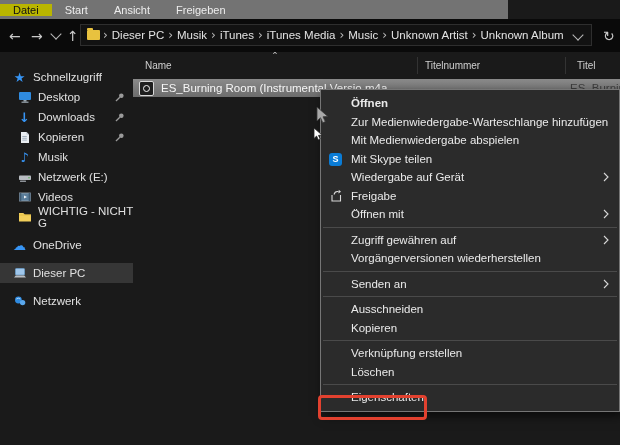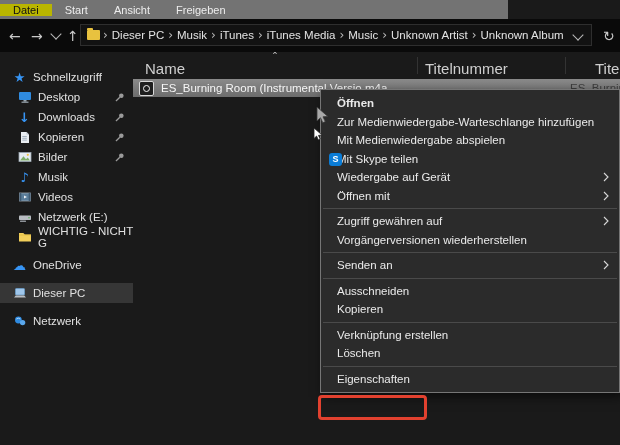--- a/index.html
+++ b/index.html
@@ -28,31 +28,31 @@
   .side-item{height:20px;display:flex;align-items:center;padding-left:12px;position:relative;color:#e0e0e0;cursor:default;}
   .side-item.child{padding-left:17px;}
   .side-item.first{margin-top:15px;}
   .side-item.section{margin-top:8px;}
   .side-item.selected{background:#363636;}
   .sic{width:15px;height:15px;margin-right:6px;display:flex;align-items:center;justify-content:center;flex:none;font-size:13px;line-height:13px;font-family:"DejaVu Sans",sans-serif;}
   .sic.blue{color:#3795f5;}
   .pin{position:absolute;right:8px;top:5px;}
   
   .listhead{position:absolute;left:133px;top:52px;right:0;height:27px;color:#cfcfcf;}
-  .colname{position:absolute;top:8px;font-size:15px;}
+  .colname{position:absolute;top:8px;font-size:10px;}
   .coldiv{position:absolute;top:5px;width:1px;height:17px;background:#333;}
   .sortcaret{position:absolute;left:140px;top:-1px;color:#bdbdbd;font-size:12px;}
   .filerow{position:absolute;left:133px;top:79px;right:0;height:18px;background:linear-gradient(#8a8a8a,#6c6c6c);display:flex;align-items:center;}
   .media-ico{width:13px;height:13px;margin:0 7px 0 6px;background:#1e1e1e;border-radius:2px;border:1px solid #d8d8d8;position:relative;flex:none;}
   .media-ico:after{content:"";position:absolute;left:3px;top:3px;width:5px;height:5px;border:1.5px solid #f4f4f4;border-radius:50%;}
   .filerow .fname{color:#f6f6f6;white-space:nowrap;text-align:right;}
   .filerow .ftitel{position:absolute;left:437px;color:#3d3d3d;white-space:nowrap;}
   
   .cmenu{position:absolute;left:320px;top:89px;width:298px;background:#2b2b2b;border:1px solid #767676;box-shadow:3px 4px 10px rgba(0,0,0,.6);padding:4px 0;box-sizing:content-box;}
-  .mi{height:18.5px;display:flex;align-items:center;padding-left:16px;position:relative;color:#eaeaea;font-size:11.5px;white-space:nowrap;cursor:default;}
+  .mi{height:18.5px;display:flex;align-items:center;padding-left:30px;position:relative;color:#eaeaea;font-size:11.5px;white-space:nowrap;cursor:default;}
   .mi.bold{font-weight:bold;}
   .micon{position:absolute;left:7px;top:2px;width:15px;height:15px;display:flex;align-items:center;justify-content:center;}
   .subchev{position:absolute;right:10px;top:4px;}
   .msep{height:1px;background:#4a4a4a;margin:3px 2px;}
   
   .annot{position:absolute;left:318px;top:395px;width:103px;height:19px;border:3px solid #e2412f;border-radius:4px;pointer-events:none;}
   .cursor{position:absolute;}
   .skype-badge{width:13px;height:13px;border-radius:3px;background:#0a7cd6;color:#fff;font-size:9px;font-weight:bold;display:flex;align-items:center;justify-content:center;}
 </style>
 </head>
@@ -129,57 +129,43 @@
           <path d="M4.3 5.5 h4.5 M4.3 7.3 h4.5 M4.3 9.1 h4.5" stroke="#8fa0b0" stroke-width="0.8"></path>
         </svg>
       </span>
     <span>Kopieren</span>
     <svg class="pin" width="10" height="10" viewBox="0 0 10 10">
         <circle cx="6.3" cy="3.7" r="2.3" fill="#9a9a9a"></circle>
         <path d="M1 9 L4.8 5.2" stroke="#9a9a9a" stroke-width="1.3"></path>
       </svg>
   </div>
   <div class="side-item child">
-    <span class="sic">
-        <svg width="14" height="14" viewBox="0 0 14 14">
-          <rect x="1" y="2.5" width="12" height="9" fill="#e6ecf2" stroke="#9aa6b0" stroke-width="0.8"></rect>
-          <path d="M2 10.5 L5.5 6.2 L8 9.2 L9.7 7.5 L12 10.5z" fill="#7fae67"></path>
-          <circle cx="9.8" cy="4.8" r="1.1" fill="#f0c040"></circle>
-        </svg>
-      </span>
-    <span>Bilder</span>
-    <svg class="pin" width="10" height="10" viewBox="0 0 10 10">
-        <circle cx="6.3" cy="3.7" r="2.3" fill="#9a9a9a"></circle>
-        <path d="M1 9 L4.8 5.2" stroke="#9a9a9a" stroke-width="1.3"></path>
-      </svg>
-  </div>
-  <div class="side-item child">
     <span class="sic blue">♪</span>
     <span>Musik</span>
+  </div>
+  <div class="side-item child">
+    <span class="sic">
+        <svg width="14" height="14" viewBox="0 0 14 14">
+          <rect x="1" y="5.5" width="12" height="4.5" rx="0.8" fill="#b9bdc2"></rect>
+          <circle cx="11" cy="7.7" r="0.8" fill="#58b058"></circle>
+          <rect x="2" y="10.5" width="6" height="1.6" rx="0.5" fill="#8d9298"></rect>
+        </svg>
+      </span>
+    <span>Netzwerk (E:)</span>
   </div>
   <div class="side-item child">
     <span class="sic">
         <svg width="14" height="14" viewBox="0 0 14 14">
           <rect x="1.5" y="3" width="11" height="8" fill="#5a7d9a" stroke="#9aa6b0" stroke-width="0.8"></rect>
           <rect x="1.5" y="3" width="1.8" height="8" fill="#3e5a72"></rect>
           <rect x="10.7" y="3" width="1.8" height="8" fill="#3e5a72"></rect>
           <path d="M6 5.4 L9 7 L6 8.6z" fill="#eef2f6"></path>
         </svg>
       </span>
     <span>Videos</span>
-  </div>
-  <div class="side-item child">
-    <span class="sic">
-        <svg width="14" height="14" viewBox="0 0 14 14">
-          <rect x="1" y="5.5" width="12" height="4.5" rx="0.8" fill="#b9bdc2"></rect>
-          <circle cx="11" cy="7.7" r="0.8" fill="#58b058"></circle>
-          <rect x="2" y="10.5" width="6" height="1.6" rx="0.5" fill="#8d9298"></rect>
-        </svg>
-      </span>
-    <span>Netzwerk (E:)</span>
   </div>
   <div class="side-item child">
     <span class="sic">
         <svg width="14" height="14" viewBox="0 0 14 14">
           <path d="M1 3 h4.3 L6.8 4.5 H13 V11.5 H1z" fill="#f2cf5b"></path>
           <path d="M1 5 H13" stroke="#e0ba3e" stroke-width="0.7"></path>
         </svg>
       </span>
     <span>WICHTIG - NICHT G</span>
   </div>
@@ -207,21 +193,21 @@
     <span>Netzwerk</span>
   </div>
 </div>
 
 <div class="listhead">
   <span class="sortcaret">ˆ</span>
   <span class="colname" style="left:12px;">Name</span>
   <div class="coldiv" style="left:284px;"></div>
   <span class="colname" style="left:292px;">Titelnummer</span>
   <div class="coldiv" style="left:432px;"></div>
-  <span class="colname" style="left:462px;">Titel</span>
+  <span class="colname" style="left:444px;">Titel</span>
 </div>
 
 <div class="filerow">
   <span class="media-ico"></span>
   <span class="fname">ES_Burning Room (Instrumental Versio.m4a</span>
   <span class="ftitel">ES_Burning</span>
 </div>
 
 <div class="cmenu">
   <div class="mi bold">
@@ -237,20 +223,30 @@
     <span class="micon">
         <span class="skype-badge">S</span>
       </span>
     <span>Mit Skype teilen</span>
   </div>
   <div class="mi">
     <span>Wiedergabe auf Gerät</span>
     <svg class="subchev" width="6" height="10" viewBox="0 0 6 10">
         <path d="M1 1 L5 5 L1 9" stroke="#d8d8d8" stroke-width="1.1" fill="none"></path>
       </svg>
+  </div>
+  <div class="mi">
+    <span class="micon">
+        <svg width="14" height="14" viewBox="0 0 14 14">
+          <path d="M3 6 V12 H11.5 V6" stroke="#d8d8d8" stroke-width="1.1" fill="none"></path>
+          <path d="M5 5.5 C5.5 3.5 7.5 2.2 9.5 2.6" stroke="#d8d8d8" stroke-width="1.1" fill="none"></path>
+          <path d="M9.8 0.8 L12 2.8 L9.4 4.4z" fill="#d8d8d8"></path>
+        </svg>
+      </span>
+    <span>Freigabe</span>
   </div>
   <div class="mi">
     <span>Öffnen mit</span>
     <svg class="subchev" width="6" height="10" viewBox="0 0 6 10">
         <path d="M1 1 L5 5 L1 9" stroke="#d8d8d8" stroke-width="1.1" fill="none"></path>
       </svg>
   </div>
   <div class="msep"></div>
   <div class="mi">
     <span>Zugriff gewähren auf</span>

